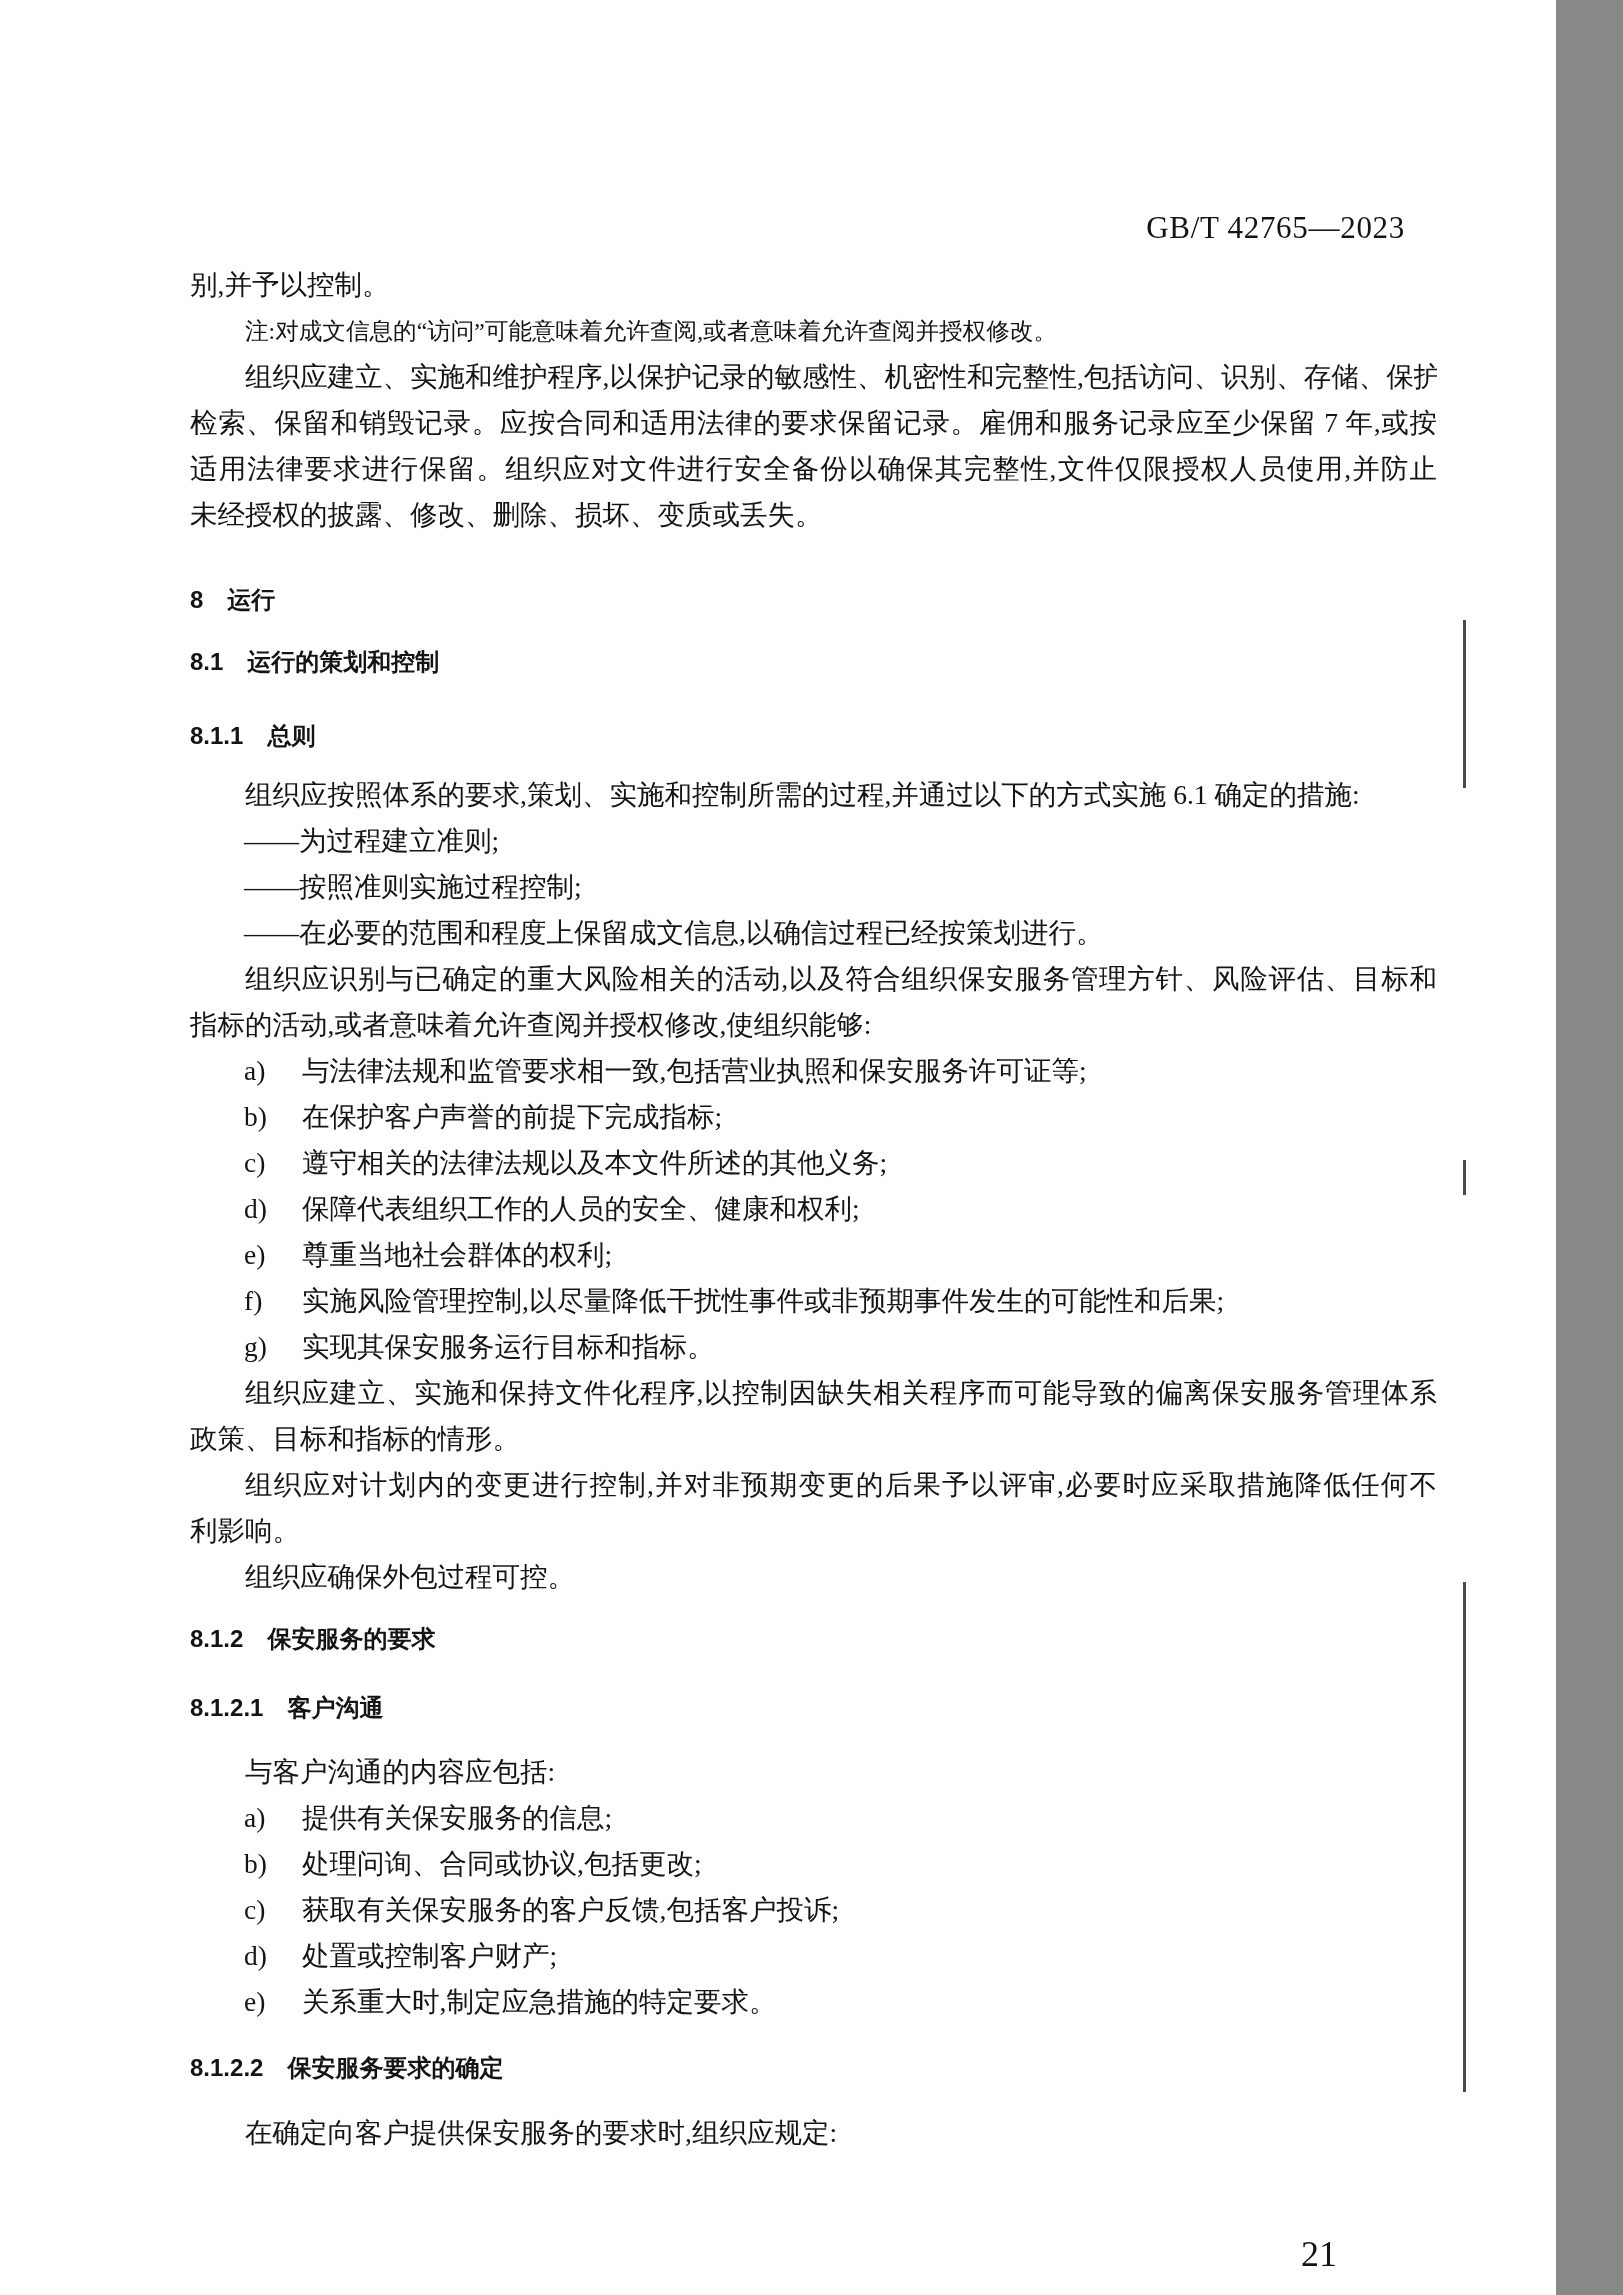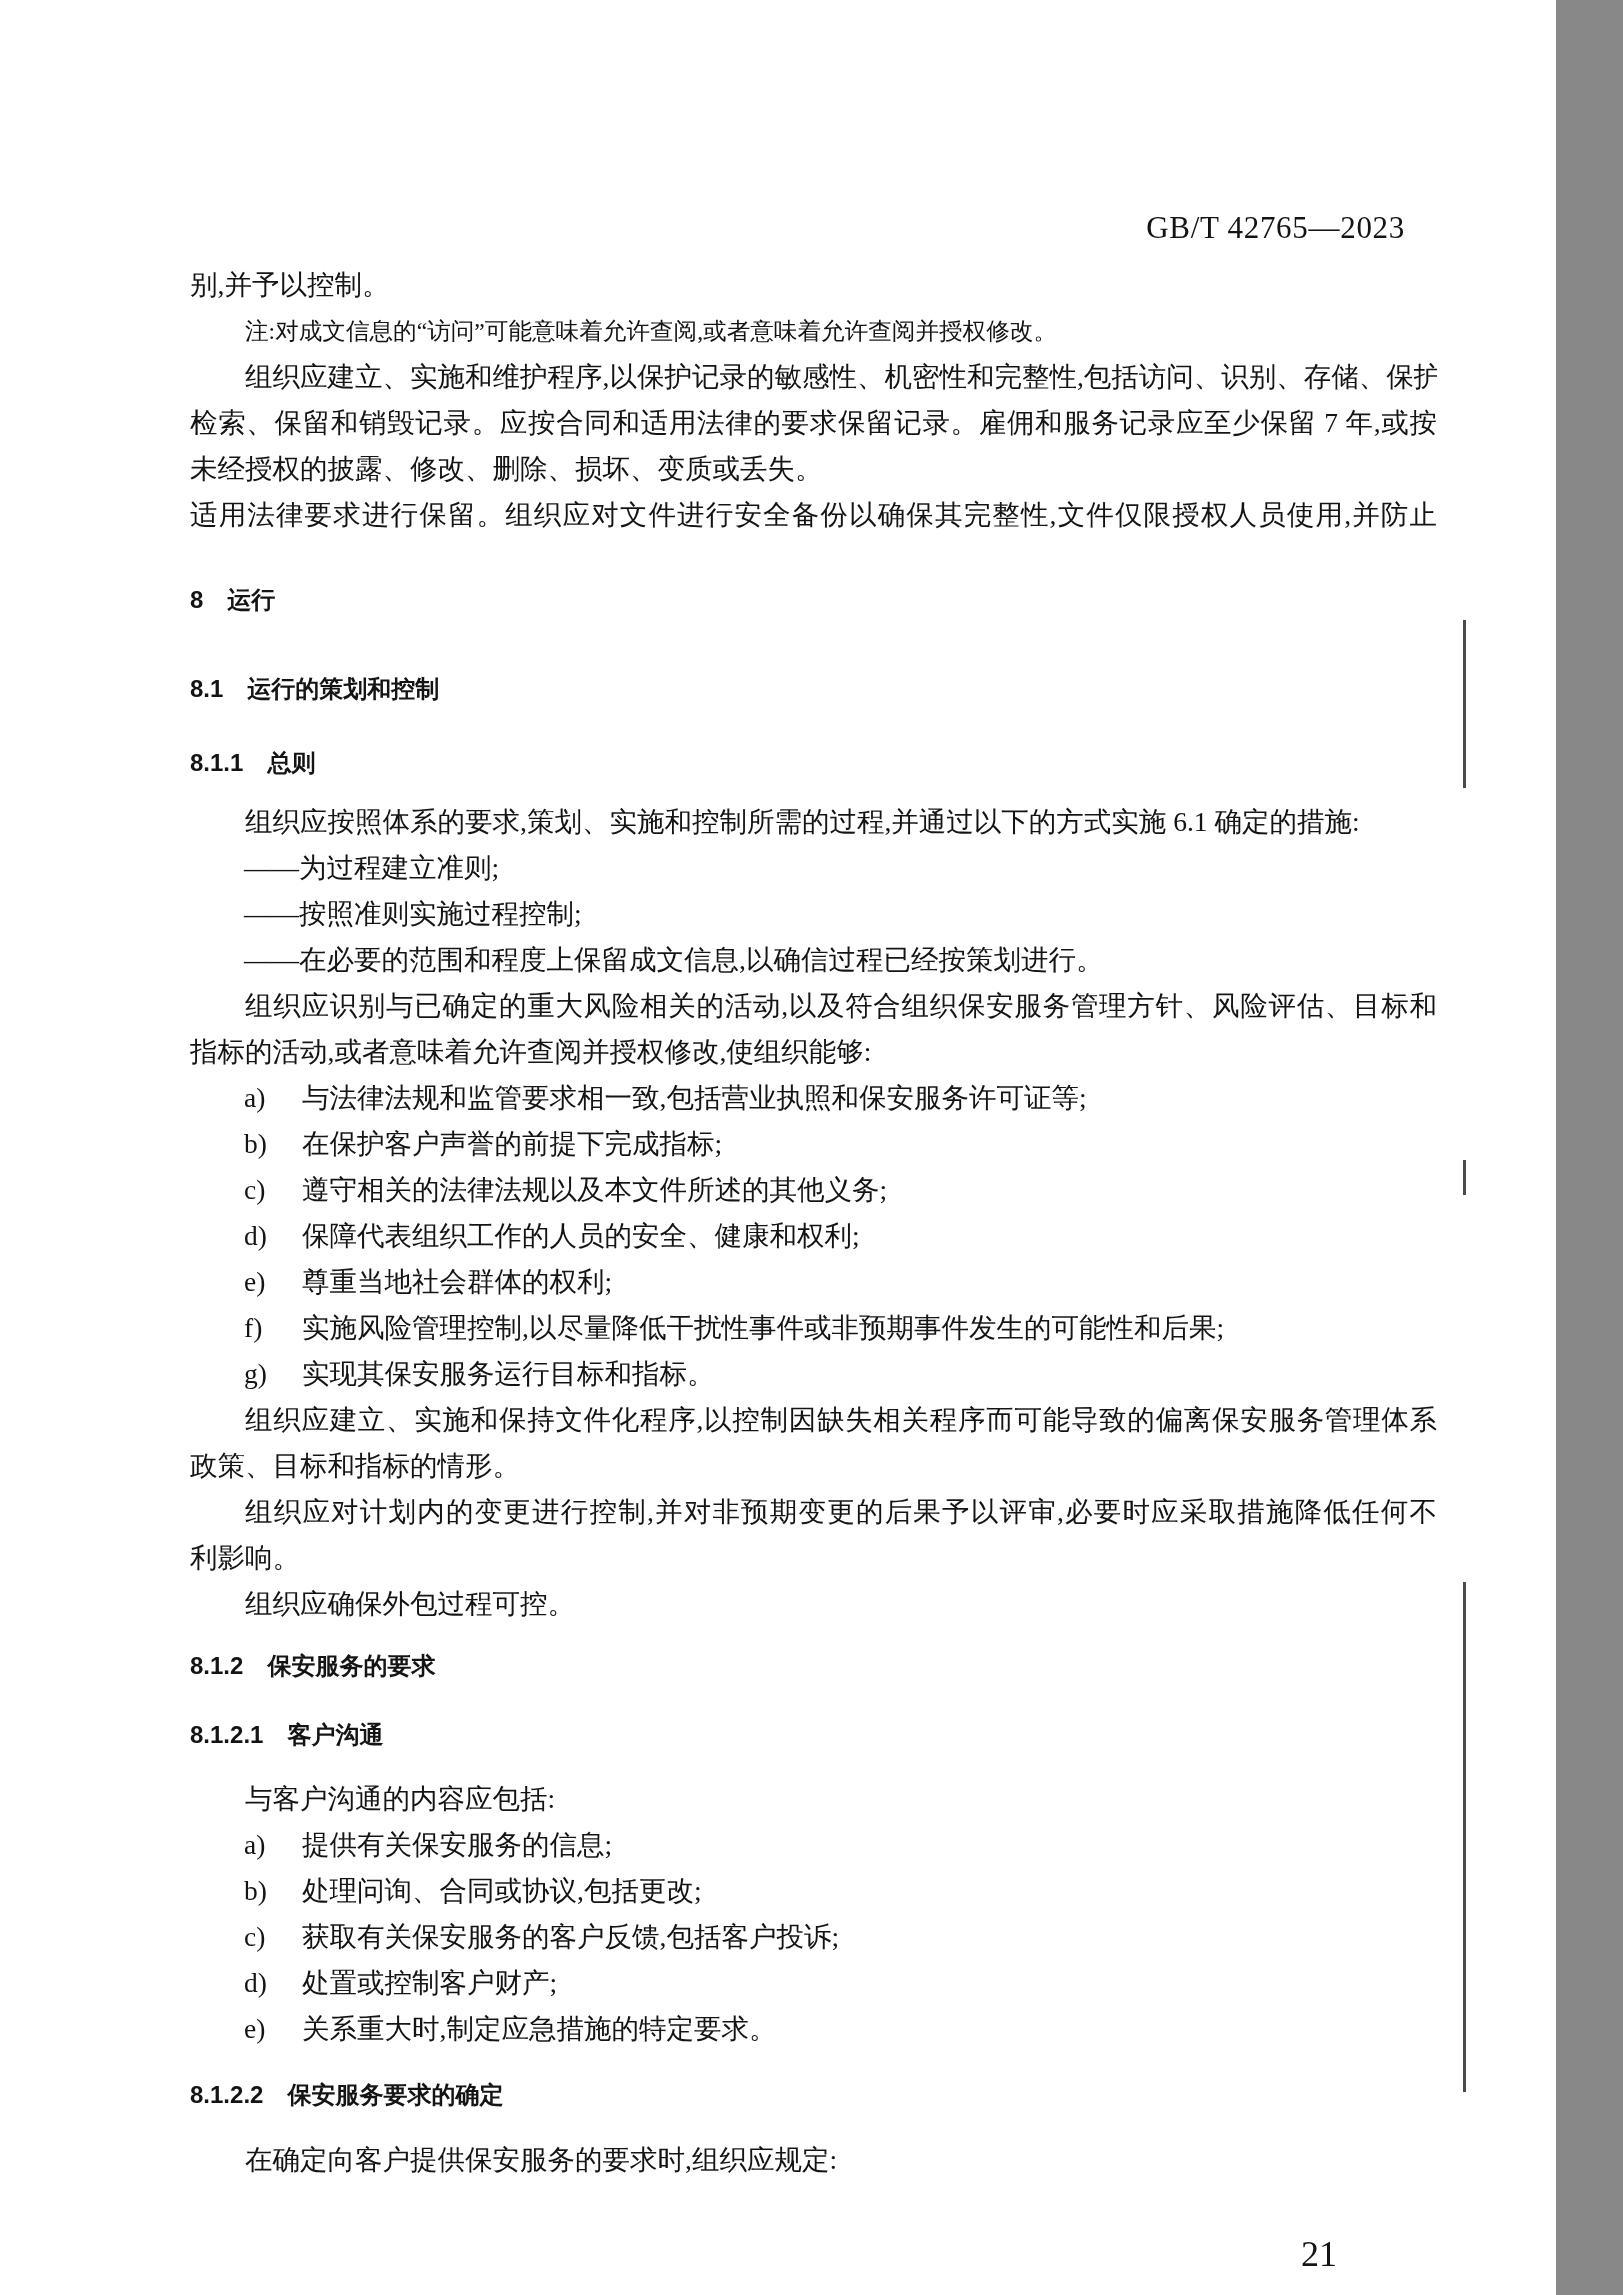--- a/index.html
+++ b/index.html
@@ -32,21 +32,21 @@
     padding-left:55px;
     white-space:nowrap; overflow:hidden;
   }
   .heading {
     font-family:"Liberation Sans", sans-serif;
     font-weight:700;
     font-size:24px; line-height:46px;
     white-space:nowrap;
   }
   .h-8     { margin-top:39px; }
-  .h-8-1   { margin-top:43px; }
+  .h-8-1   { margin-top:16px; }
   .h-8-1-1 { margin-top:27.5px; }
   .h-8-1-2   { margin-top:16.4px; }
   .h-8-1-2-1 { margin-top:23px; }
   .h-8-1-2-2 { margin-top:19.6px; }
   .p3 { margin-top:13px; }
   .p8 { margin-top:18.3px; }
   .p9 { margin-top:19.6px; }
   .dash-line { padding-left:54px; white-space:nowrap; overflow:hidden; }
   .li { padding-left:54px; white-space:nowrap; overflow:hidden; }
   .li .marker { display:inline-block; width:58px; }
@@ -77,22 +77,22 @@
 
     <div>
       <div class="ln">别,并予以控制。</div>
     </div>
 
     <div class="note">注:对成文信息的“访问”可能意味着允许查阅,或者意味着允许查阅并授权修改。</div>
 
     <div>
       <div class="ln fill indent">组织应建立、实施和维护程序,以保护记录的敏感性、机密性和完整性,包括访问、识别、存储、保护、</div>
       <div class="ln fill">检索、保留和销毁记录。应按合同和适用法律的要求保留记录。雇佣和服务记录应至少保留 7 年,或按</div>
+      <div class="ln fill">适用法律要求进行保留。组织应对文件进行安全备份以确保其完整性,文件仅限授权人员使用,并防止</div>
       <div class="ln">未经授权的披露、修改、删除、损坏、变质或丢失。</div>
-      <div class="ln fill">适用法律要求进行保留。组织应对文件进行安全备份以确保其完整性,文件仅限授权人员使用,并防止</div>
     </div>
 
     <div class="heading h-8">8　运行</div>
     <div class="heading h-8-1">8.1　运行的策划和控制</div>
     <div class="heading h-8-1-1">8.1.1　总则</div>
 
     <div class="p3">
       <div class="ln indent">组织应按照体系的要求,策划、实施和控制所需的过程,并通过以下的方式实施 6.1 确定的措施:</div>
     </div>
 

